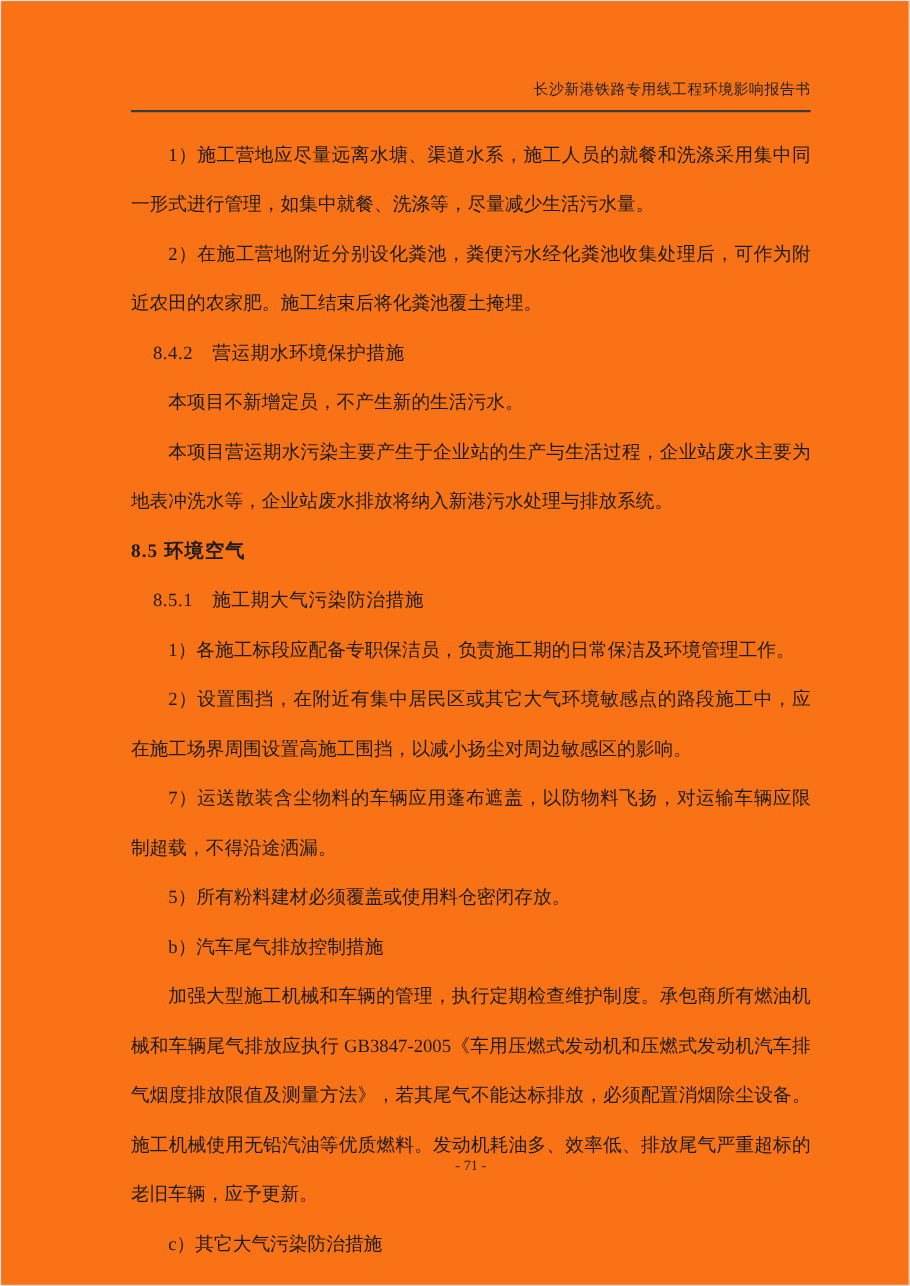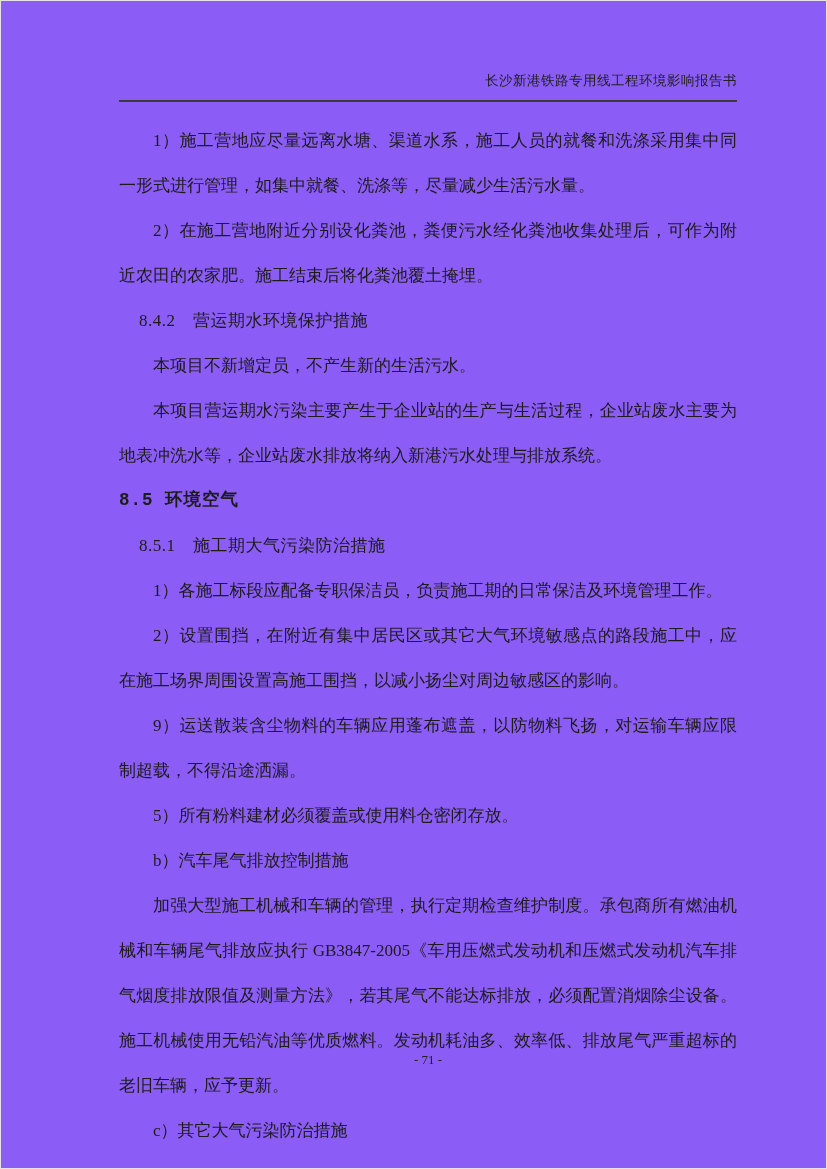--- a/index.html
+++ b/index.html
@@ -1,21 +1,21 @@
 <!DOCTYPE html>
 <html><head>
 <meta charset="utf-8">
 <style>
   * { box-sizing: border-box; }
   html, body { margin: 0; padding: 0; background: #ffffff; }
   .page {
     position: relative;
     width: 827px;
     height: 1169px;
-    background: #8b5cf6;
+    background: #f97316;
     border: 1px solid #e3e3e3;
     font-family: "Liberation Serif", "DejaVu Serif", serif;
     color: #1c1c1c;
     overflow: hidden;
   }
   .running-header {
     position: absolute;
     top: 70px;
     left: 118px;
     width: 618px;
@@ -43,21 +43,21 @@
   p.body-para { text-indent: 2em; }
   p.heading-l3 {
     text-indent: 0;
     padding-left: 20px;
     text-align: left;
     letter-spacing: 0.5px;
   }
   p.heading-l2 {
     text-indent: 0;
     text-align: left;
-    font-family: Liberation Mono, monospace;
+    font-family: Liberation Serif, serif;
     font-weight: bold;
     font-size: 17.5px;
     letter-spacing: 1px;
   }
   .page-footer {
     position: absolute;
     top: 1051px;
     left: 118px;
     width: 618px;
     text-align: center;
@@ -77,21 +77,21 @@
   <div class="content">
     <p class="body-para">1）施工营地应尽量远离水塘、渠道水系，施工人员的就餐和洗涤采用集中同一形式进行管理，如集中就餐、洗涤等，尽量减少生活污水量。</p>
     <p class="body-para">2）在施工营地附近分别设化粪池，粪便污水经化粪池收集处理后，可作为附近农田的农家肥。施工结束后将化粪池覆土掩埋。</p>
     <p class="heading-l3">8.4.2　营运期水环境保护措施</p>
     <p class="body-para">本项目不新增定员，不产生新的生活污水。</p>
     <p class="body-para">本项目营运期水污染主要产生于企业站的生产与生活过程，企业站废水主要为地表冲洗水等，企业站废水排放将纳入新港污水处理与排放系统。</p>
     <p class="heading-l2">8.5 环境空气</p>
     <p class="heading-l3">8.5.1　施工期大气污染防治措施</p>
     <p class="body-para">1）各施工标段应配备专职保洁员，负责施工期的日常保洁及环境管理工作。</p>
     <p class="body-para">2）设置围挡，在附近有集中居民区或其它大气环境敏感点的路段施工中，应在施工场界周围设置高施工围挡，以减小扬尘对周边敏感区的影响。</p>
-    <p class="body-para">9）运送散装含尘物料的车辆应用蓬布遮盖，以防物料飞扬，对运输车辆应限制超载，不得沿途洒漏。</p>
+    <p class="body-para">7）运送散装含尘物料的车辆应用蓬布遮盖，以防物料飞扬，对运输车辆应限制超载，不得沿途洒漏。</p>
     <p class="body-para">5）所有粉料建材必须覆盖或使用料仓密闭存放。</p>
     <p class="body-para">b）汽车尾气排放控制措施</p>
     <p class="body-para">加强大型施工机械和车辆的管理，执行定期检查维护制度。承包商所有燃油机械和车辆尾气排放应执行 GB3847-2005《车用压燃式发动机和压燃式发动机汽车排气烟度排放限值及测量方法》，若其尾气不能达标排放，必须配置消烟除尘设备。施工机械使用无铅汽油等优质燃料。发动机耗油多、效率低、排放尾气严重超标的老旧车辆，应予更新。</p>
     <p class="body-para">c）其它大气污染防治措施</p>
   </div>
 
   <div class="page-footer">
     <span>- 71 -</span>
   </div>
 

